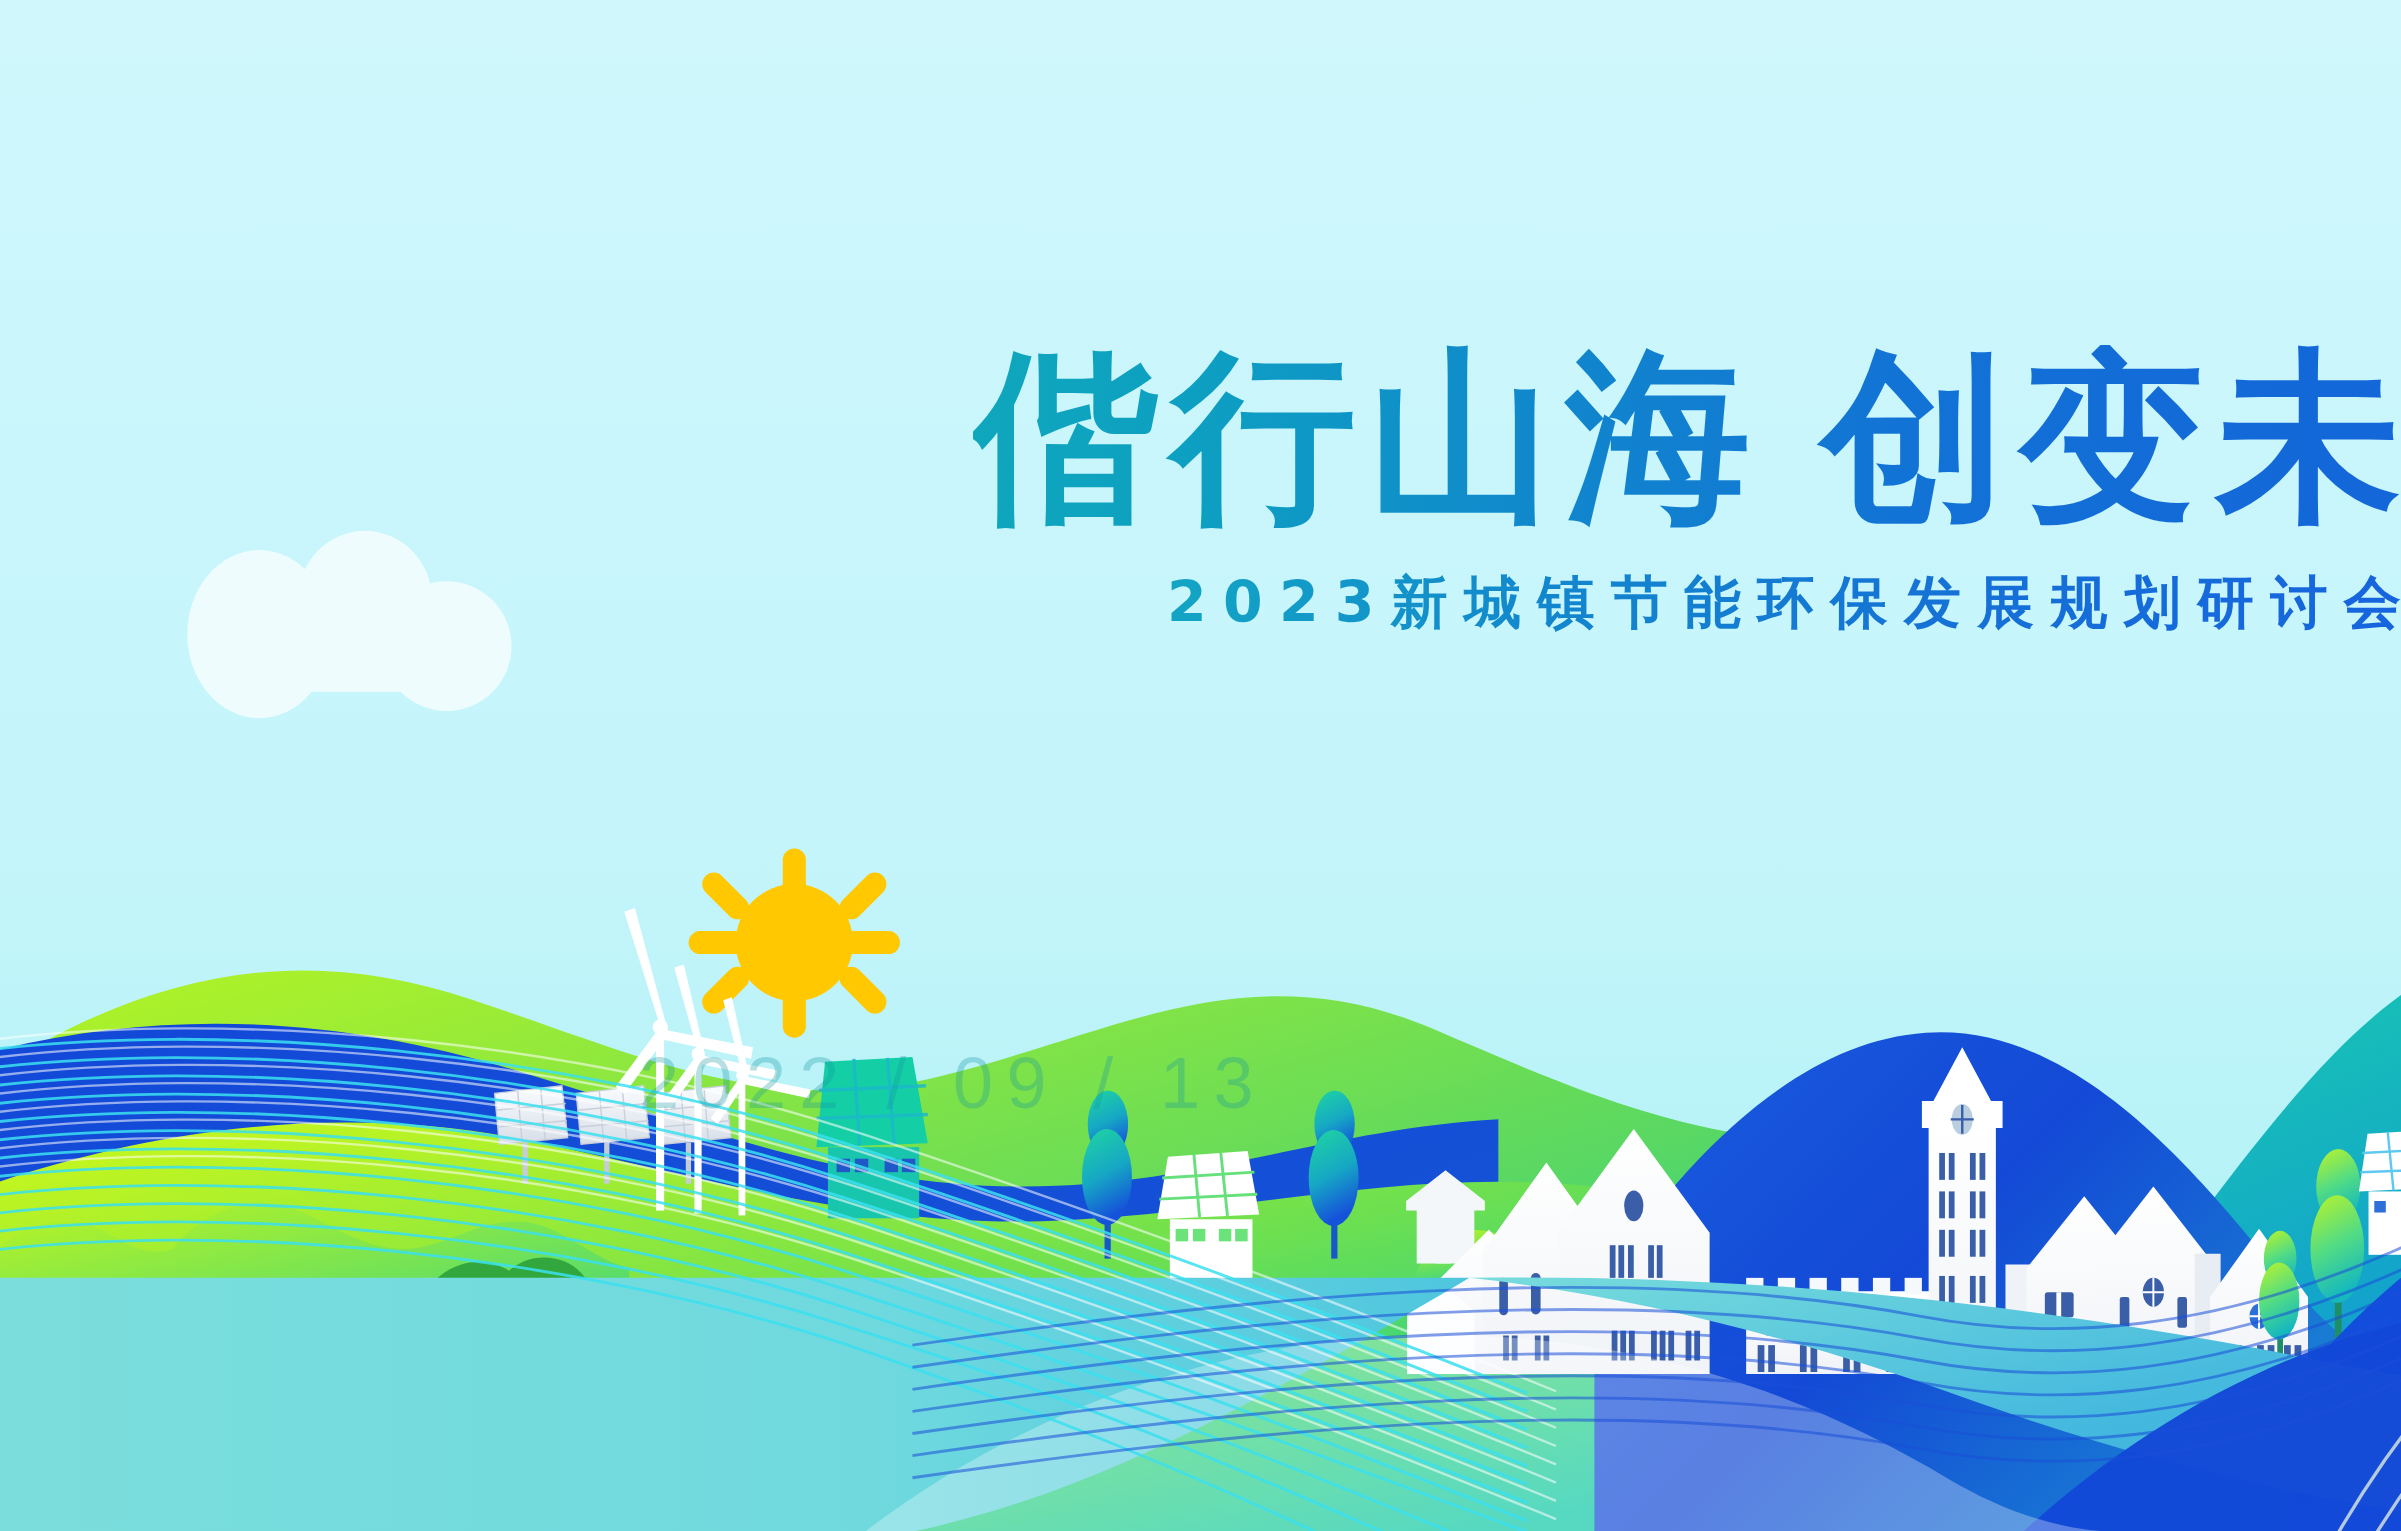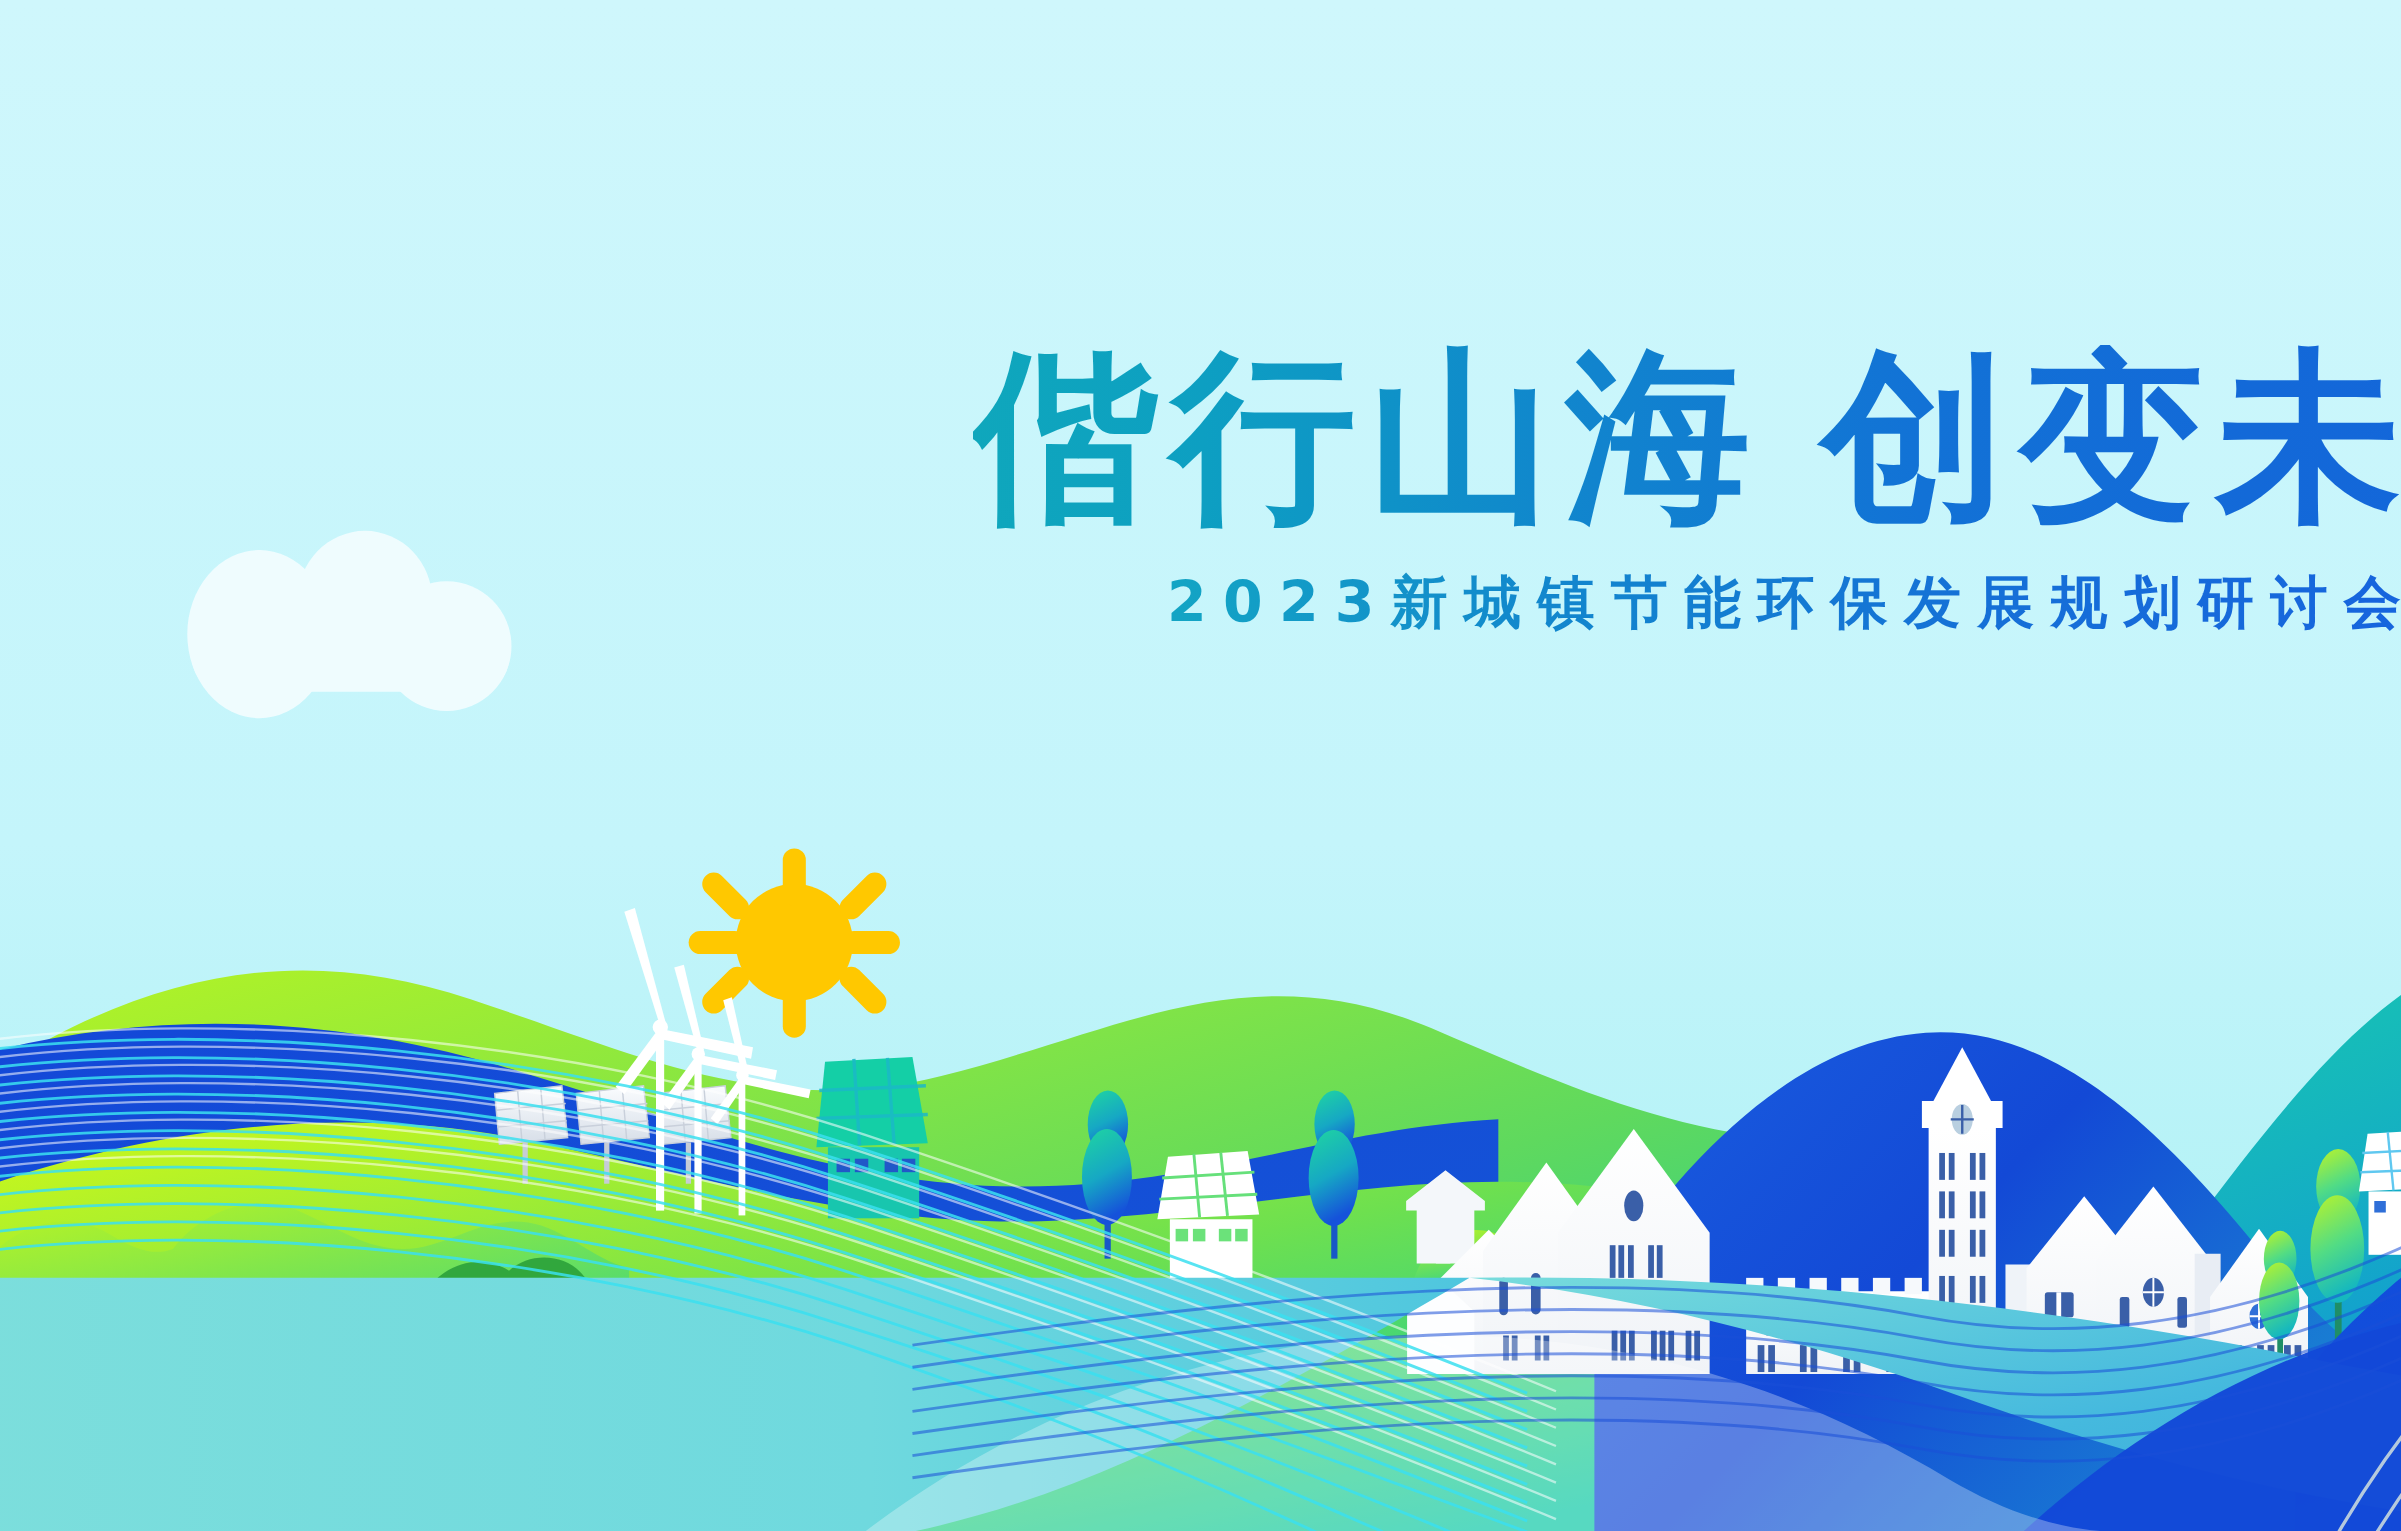--- a/index.html
+++ b/index.html
@@ -626,15 +626,16 @@
 
     </g>
   </svg>
 
   <div class="text-layer">
     <div class="main-title"><span>偕行山海</span><span class="gap"></span><span>创变未来</span></div>
 
     <div class="subtitle">2023新城镇节能环保发展规划研讨会</div>
   </div>
 
+  <div class="wm">2022 / 09 / 13</div>
 
 </div>
 
 
 </body></html>

